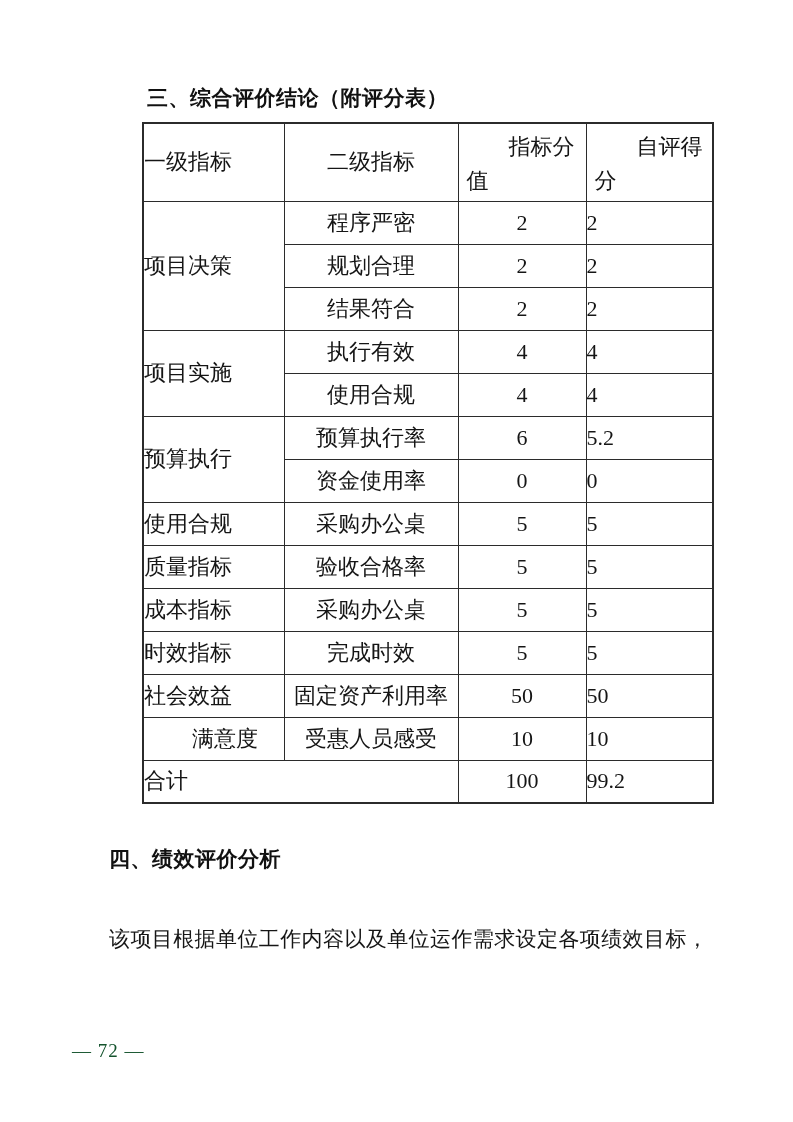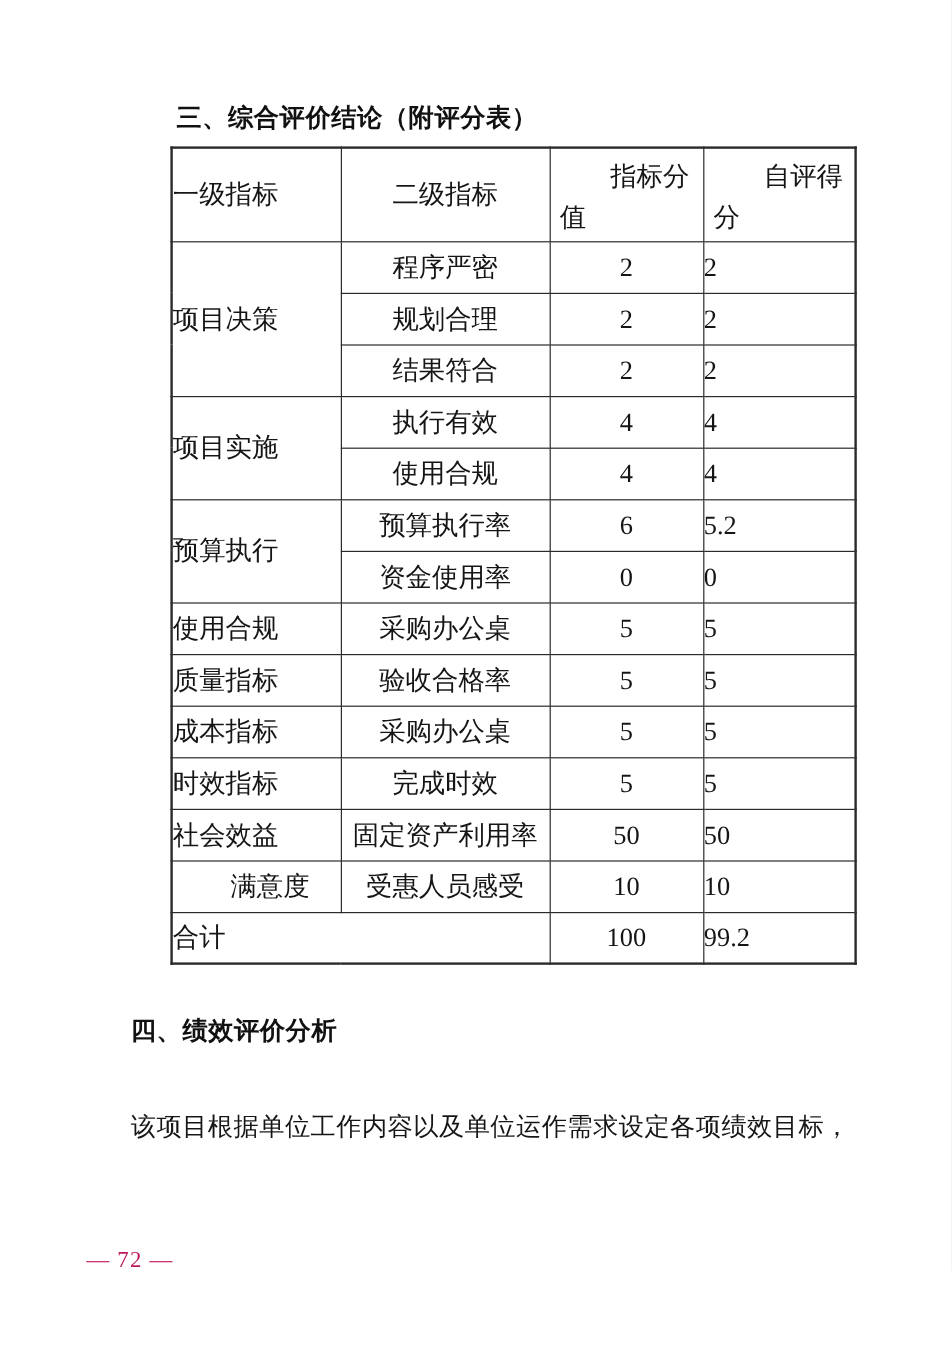--- a/index.html
+++ b/index.html
@@ -55,21 +55,21 @@
     font-size: 21px;
     font-style: italic;
     letter-spacing: 0.5px;
     color: #161616;
   }
   #sub1 { left: 112px; top: 888px; }
   #sub2 { left: 112px; top: 1006px; }
   .body-line { font-size: 21px; letter-spacing: 0.4px; color: #161616; }
   #para-line1 { left: 109px; top: 925px; }
   #para-line2 { left: 72px;  top: 965px; }
-  #page-number { left: 72px; top: 1040px; font-size: 19px; color: #be185d; letter-spacing: 1px; }
+  #page-number { left: 72px; top: 1040px; font-size: 19px; color: #14532d; letter-spacing: 1px; }
 </style>
 </head>
 <body>
 
 <div class="page">
 
   <div class="abs h-bold" id="section3-title">三、综合评价结论（附评分表）</div>
 
   <table class="score">
     <colgroup>

